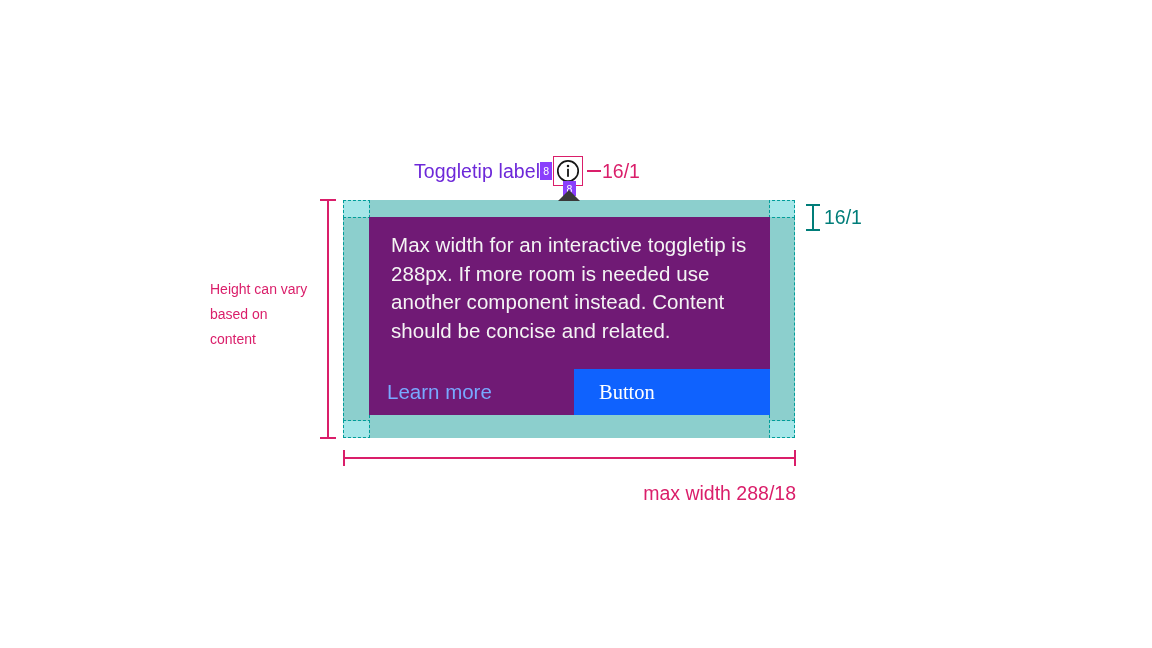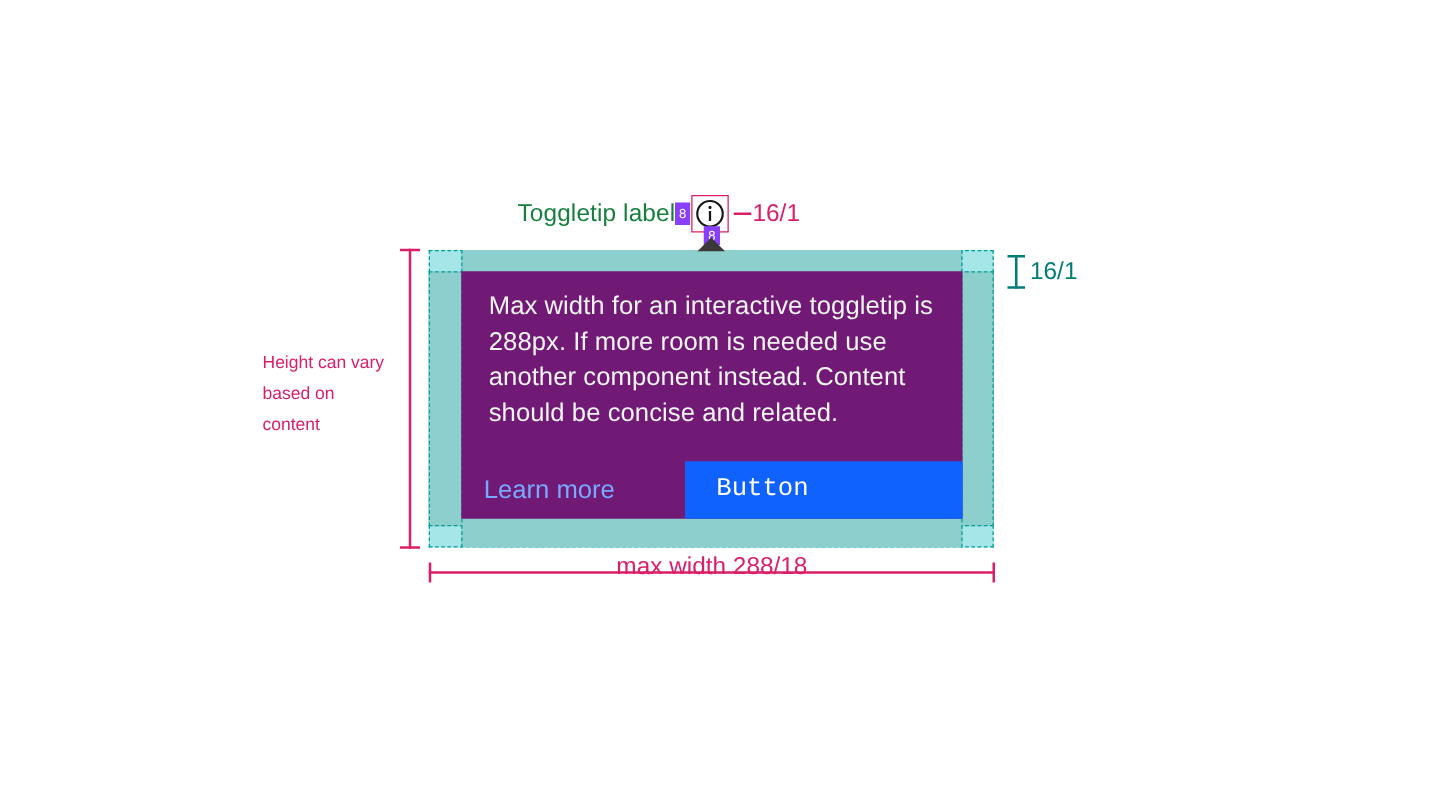--- a/index.html
+++ b/index.html
@@ -20,21 +20,21 @@
   #trigger-row {
     position: absolute;
     left: 414px;
     top: 157px;
     height: 28px;
     display: flex;
     align-items: center;
   }
   #toggletip-label {
     font-size: 19.5px;
-    color: #15803d;
+    color: #6d28d9;
     line-height: 28px;
     white-space: nowrap;
     letter-spacing: 0.1px;
   }
   .spacer-badge {
     background: #8a3ffc;
     color: #ffffff;
     font-size: 10.5px;
     line-height: 1;
     font-family: "Liberation Sans", sans-serif;
@@ -168,28 +168,28 @@
     flex: 1 1 auto;
     display: flex;
     align-items: center;
     padding-left: 18px;
     color: #78a9ff;
     font-size: 20.5px;
     text-decoration: none;
     line-height: 1;
   }
   #action-button {
-    width: 222px;
+    width: 196px;
     background: #0f62fe;
     color: #ffffff;
     border: none;
     margin: 0;
     padding: 0 0 0 25px;
     text-align: left;
-    font-family: Liberation Mono, monospace;
+    font-family: Liberation Serif, serif;
     font-size: 20.5px;
     line-height: 1;
     cursor: pointer;
   }
 
   
   #height-measure {
     position: absolute;
     left: 320px;
     top: 199px;
@@ -245,23 +245,23 @@
     top: 0;
     width: 2px;
     height: 16px;
     background: #da1e6a;
   }
   #width-measure .m-cap.left { left: 0; }
   #width-measure .m-cap.right { right: 0; }
   #width-annotation {
     position: absolute;
     left: 343px;
-    top: 440px;
+    top: 480px;
     width: 453px;
-    text-align: center;
+    text-align: right;
     color: #da1e6a;
     font-size: 19.5px;
     line-height: 26px;
   }
 
   
   #padding-measure {
     position: absolute;
     left: 806px;
     top: 204px;

